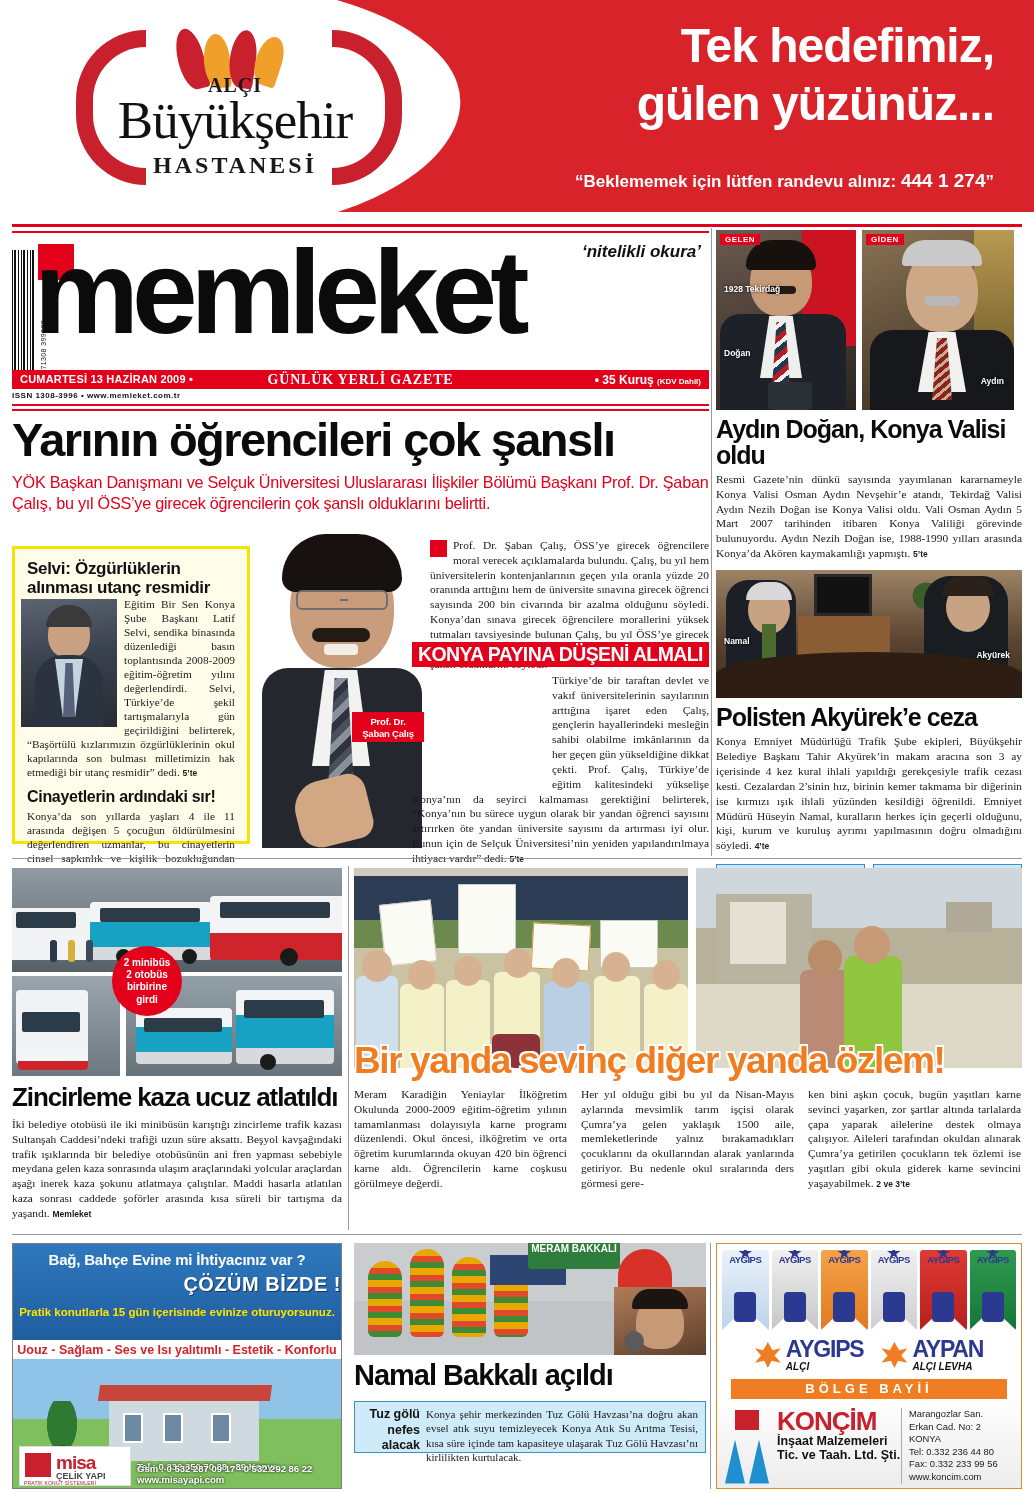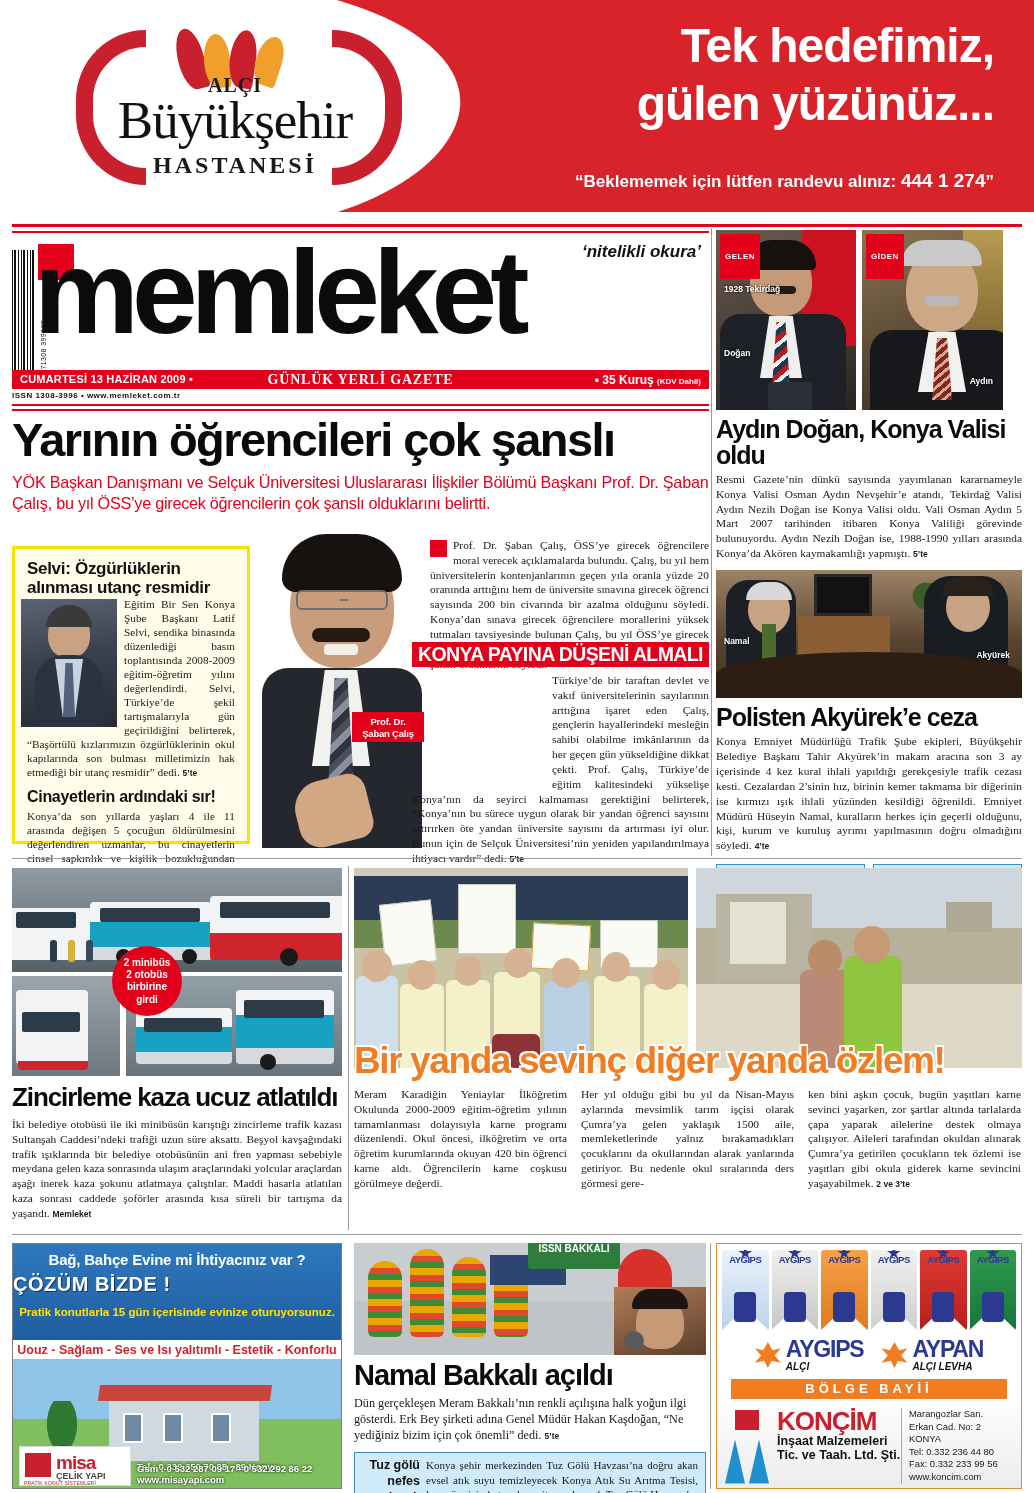--- a/index.html
+++ b/index.html
@@ -252,24 +252,24 @@
   }
   .lead-body2 .wrapper {
     float: left; width: 132px; height: 92px; shape-outside: margin-box; margin: 22px 8px 0 0;
   }
 
   
   .rcol { position: absolute; left: 716px; top: 230px; width: 306px; }
   .rphotos { display: flex; gap: 6px; }
   .rphoto { position: relative; overflow: hidden; }
   .rp1 { width: 140px; height: 180px; background: linear-gradient(160deg,#6b5a4f,#2a2420); }
-  .rp2 { width: 141px; height: 180px; background: linear-gradient(160deg,#8a7355,#35291c); }
+  .rp2 { width: 152px; height: 180px; background: linear-gradient(160deg,#8a7355,#35291c); }
   .tag {
     position: absolute; left: 4px; top: 4px; background: #e2001a; color: #fff;
-    font-size: 8px; font-weight: bold; padding: 18px 5px; letter-spacing: .5px; z-index: 5;
+    font-size: 8px; font-weight: bold; padding: 1px 5px; letter-spacing: .5px; z-index: 5;
   }
   .namecap {
     position: absolute; color: #fff; font-size: 8.5px; font-weight: bold;
     text-shadow: 0 0 3px #000; z-index: 5;
   }
   .rp-face {
     position: absolute; border-radius: 50% 50% 44% 44%;
   }
   .rp1 .flag { position:absolute; left:86px; top:0; width:54px; height:116px; background:#cc1322; }
   .rp1 .rp-face { left: 34px; top: 16px; width: 62px; height: 70px; background: #c79a77; }
@@ -395,21 +395,21 @@
     letter-spacing: -.4px; display: block; margin-bottom: 2px; color: #111;
   }
 
   
   .misa {
     position: absolute; left: 12px; top: 1243px; width: 330px; height: 246px;
     border: 1px solid #7d7d7d; overflow: hidden; background: #2a6fb5;
   }
   .misa-top { height: 96px; background: linear-gradient(180deg,#2f78bd,#1f5d9f); position: relative; }
   .misa-l1 { position:absolute; left:0; right:0; top:7px; text-align:center; color:#fff; font-weight:bold; font-size:15px; letter-spacing:-.2px; }
-  .misa-l2 { position:absolute; left:0; right:0; top:29px; text-align:left; color:#fff; font-weight:bold; font-size:20px; letter-spacing:.5px; text-shadow:1px 1px 0 #12355f; }
+  .misa-l2 { position:absolute; left:0; right:0; top:29px; text-align:right; color:#fff; font-weight:bold; font-size:20px; letter-spacing:.5px; text-shadow:1px 1px 0 #12355f;padding-left:40px; }
   .misa-l3 { position:absolute; left:0; right:0; top:62px; text-align:center; color:#ffe400; font-weight:bold; font-size:11.5px; }
   .misa-strip { height: 19px; background: #fff; text-align: center; }
   .misa-strip span { color: #d0242c; font-weight: bold; font-size: 12.5px; line-height: 19px; }
   .misa-img { height: 131px; position: relative; overflow: hidden;
     background: linear-gradient(180deg,#8fc3e8 0 46%,#7fbf5e 46% 100%); }
   .misa-house { position:absolute; left:96px; top:38px; width:150px; height:64px; background:#cfd9e0; }
   .misa-roof  { position:absolute; left:86px; top:26px; width:172px; height:16px; background:#c8453c; transform:skewX(-8deg); }
   .misa-win   { position:absolute; background:#6e8aa3; border:2px solid #fff; }
   .misa-tree  { position:absolute; left:30px; top:42px; width:38px; height:58px;
     background: radial-gradient(ellipse at 50% 40%,#2f7a33 55%,transparent 57%); }
@@ -744,31 +744,30 @@
   </div>
 
   <div class="bakblock">
     <div class="bak-img">
       <div class="wreath" style="left:14px;"></div>
       <div class="wreath" style="left:56px; height:88px;"></div>
       <div class="wreath" style="left:98px; height:80px;"></div>
       <div class="wreath" style="left:140px; height:72px;"></div>
       <div class="tent" style="left:136px; top:12px; width:76px; height:30px; background:#2c4572;"></div>
       <div class="bak-sign">
-          <span>ISSN BAKKALI</span>
+          <span>MERAM BAKKALI</span>
         </div>
       <div class="bak-arch"></div>
       <div class="bak-inset">
         <div class="f"></div>
           <div class="h"></div>
           <div class="mic"></div>
       </div>
     </div>
     <div class="bak-h">Namal Bakkalı açıldı</div>
-    <div class="bak-b"><span>Dün gerçekleşen Meram Bakkalı’nın renkli açılışına halk yoğun ilgi gösterdi. Erk Bey şirketi adına Genel Müdür Hakan Kaşdoğan, “Ne yediğiniz bizim için çok önemli” dedi.</span> <b class="pg">5’te</b></div>
     <div class="tuzbox">
       <div class="tuz-l">
         <span>Tuz gölü</span><br>
         <span>nefes</span><br>
         <span>alacak</span>
       </div>
       <div class="tuz-r"><span>Konya şehir merkezinden Tuz Gölü Havzası’na doğru akan evsel atık suyu temizleyecek Konya Atık Su Arıtma Tesisi, kısa süre içinde tam kapasiteye ulaşarak Tuz Gölü Havzası’nı kirlilikten kurtulacak.</span> </div>
     </div>
   </div>
 

